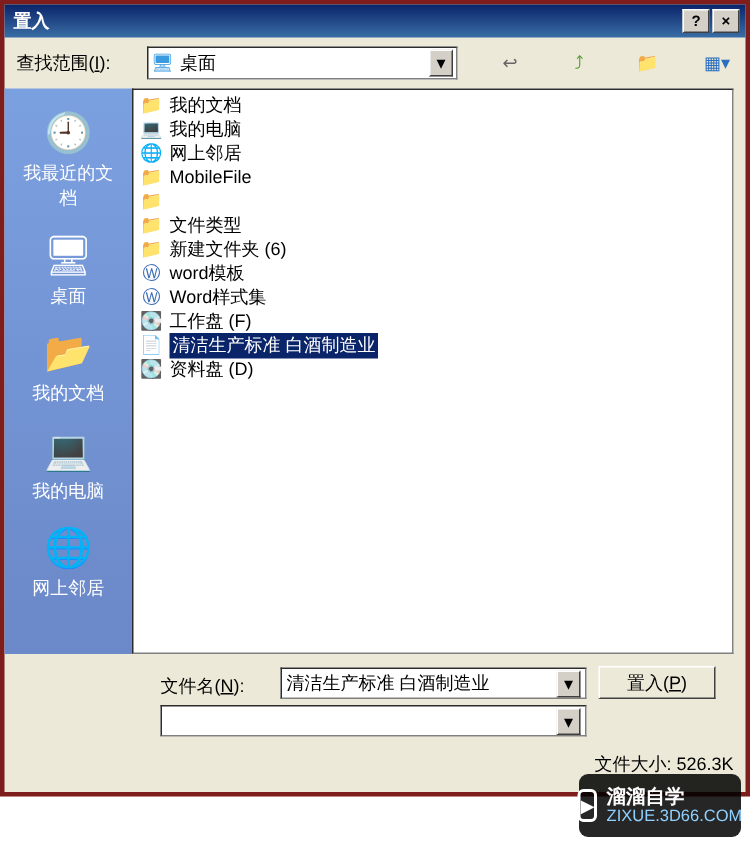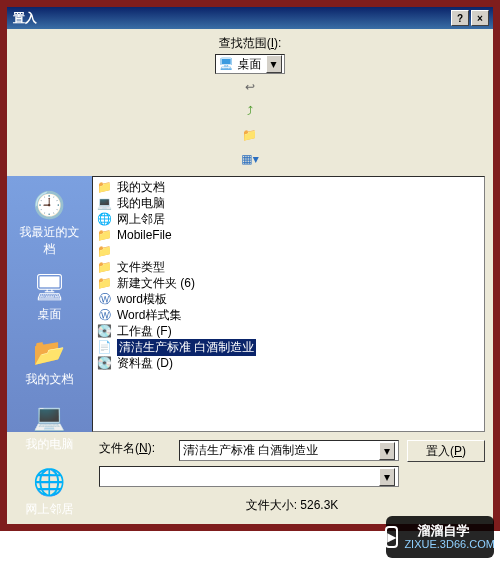--- a/index.html
+++ b/index.html
@@ -1,46 +1,46 @@
 <!DOCTYPE html>
 <html><head>
 <meta charset="utf-8">
 <style>
   * { box-sizing: border-box; font-family: "SimSun", "宋体", sans-serif; font-size: 12px; }
   body { margin: 0; background: #fff; width: 500px; height: 564px; position: relative; }
-  .window { width: 500px; height: 531px; background: #ece9d8; display: flex; flex-direction: column; border: 7px solid #7f1d1d; }
+  .window { width: 500px; height: 531px; background: #ece9d8; display: flex; flex-direction: column; border: 3px solid #7f1d1d; }
   .titlebar { height: 22px; background: linear-gradient(#0a246a,#3a6ea5); color: #fff; display: flex; align-items: center; padding: 0 4px; }
   .titlebar-text { flex: 1; font-weight: bold; padding-left: 2px; }
   .title-btn { width: 18px; height: 16px; background: #d4d0c8; border: 1px solid #fff; border-right-color:#404040; border-bottom-color:#404040; margin-left: 2px; display: flex; align-items: center; justify-content: center; color: #000; font-weight: bold; font-size: 10px; cursor: default; }
-  .toolbar-row { display: flex; align-items: center; padding: 6px 8px; gap: 2px; flex-direction: column; }
+  .toolbar-row { display: flex; align-items: center; padding: 6px 8px; gap: 24px; }
   .label-underline { text-decoration: underline; }
   .location-combo { flex: 1; height: 22px; background: #fff; border: 1px inset #808080; display: flex; align-items: center; padding: 0 2px; gap: 4px; }
   .combo-arrow { width: 16px; height: 18px; background: #d4d0c8; border: 1px solid #fff; border-right-color:#404040; border-bottom-color:#404040; display:flex; align-items:center; justify-content:center; margin-left:auto;}
   .tool-icon { width: 22px; height: 22px; display: flex; align-items: center; justify-content: center; color: #666; }
   .body-row { flex: 1; display: flex; min-height: 0; }
   .sidebar { width: 85px; background: #7a96df; background: linear-gradient(#7ba0e0,#6b88c8); display: flex; flex-direction: column; align-items: center; padding: 8px 0; gap: 4px; }
   .side-item { width: 70px; display: flex; flex-direction: column; align-items: center; gap: 2px; color: #fff; cursor: default; padding: 4px 0; }
   .side-icon { width: 34px; height: 34px; display: flex; align-items: center; justify-content: center; font-size: 26px; }
   .side-label { font-size: 12px; text-align: center; }
   .file-area { flex: 1; background: #fff; border: 1px inset #808080; margin: 0 8px 0 0; overflow: auto; position: relative; }
   .file-list { padding: 2px; }
   .file-item { display: flex; align-items: center; height: 16px; gap: 4px; padding: 0 2px; cursor: default; }
   .file-item .fi-icon { width: 16px; height: 16px; display: flex; align-items: center; justify-content: center; font-size: 13px; }
   .file-item.selected .fi-name { background: #0a246a; color: #fff; padding: 0 2px; }
   .bottom-area { padding: 4px 8px 10px 92px; }
-  .bottom-row { display: flex; align-items: flex-start; gap: 8px; margin: 4px 0; }
+  .bottom-row { display: flex; align-items: flex-end; gap: 8px; margin: 4px 12px; }
   .field-label { width: 72px; }
   .text-combo { flex: 1; height: 21px; background: #fff; border: 1px inset #808080; display: flex; align-items: center; padding: 0 3px; font-family: "Courier New", monospace; font-size: 12px; }
   .text-combo .combo-arrow { flex-shrink: 0; }
   .btn { width: 78px; height: 22px; background: #ece9d8; border: 1px solid #fff; border-right-color:#404040; border-bottom-color:#404040; display: flex; align-items: center; justify-content: center; cursor: default; }
-  .size-row { text-align: center; padding: 6px 0 0; }
+  .size-row { text-align: right; padding: 6px 0 0; }
   .watermark { position: absolute; right: 6px; bottom: 6px; width: 108px; height: 42px; background: rgba(0,0,0,0.85); border-radius: 6px; display: flex; align-items: center; justify-content: center; color: #fff; gap: 6px; }
   .wm-play { width: 22px; height: 22px; border: 2px solid #fff; border-radius: 4px; display: flex; align-items: center; justify-content: center; }
   .wm-text { display: flex; flex-direction: column; line-height: 1.1; }
-  .wm-text .l1 { font-size: 13px; font-weight: bold; margin-left: 13px; }
+  .wm-text .l1 { font-size: 13px; font-weight: bold; }
   .wm-text .l2 { font-size: 11px; color: #8fd0ff; }
   .folder { color: #f4c542; }
   .drive { color: #7aa7d9; }
   .doc { color: #5a8fd6; }
   .globe { color: #3a7dc0; }
   .w { color: #3a6db5; }
   .desktop-ico { color:#3a9be0; }
 </style>
 </head>
 <body>

